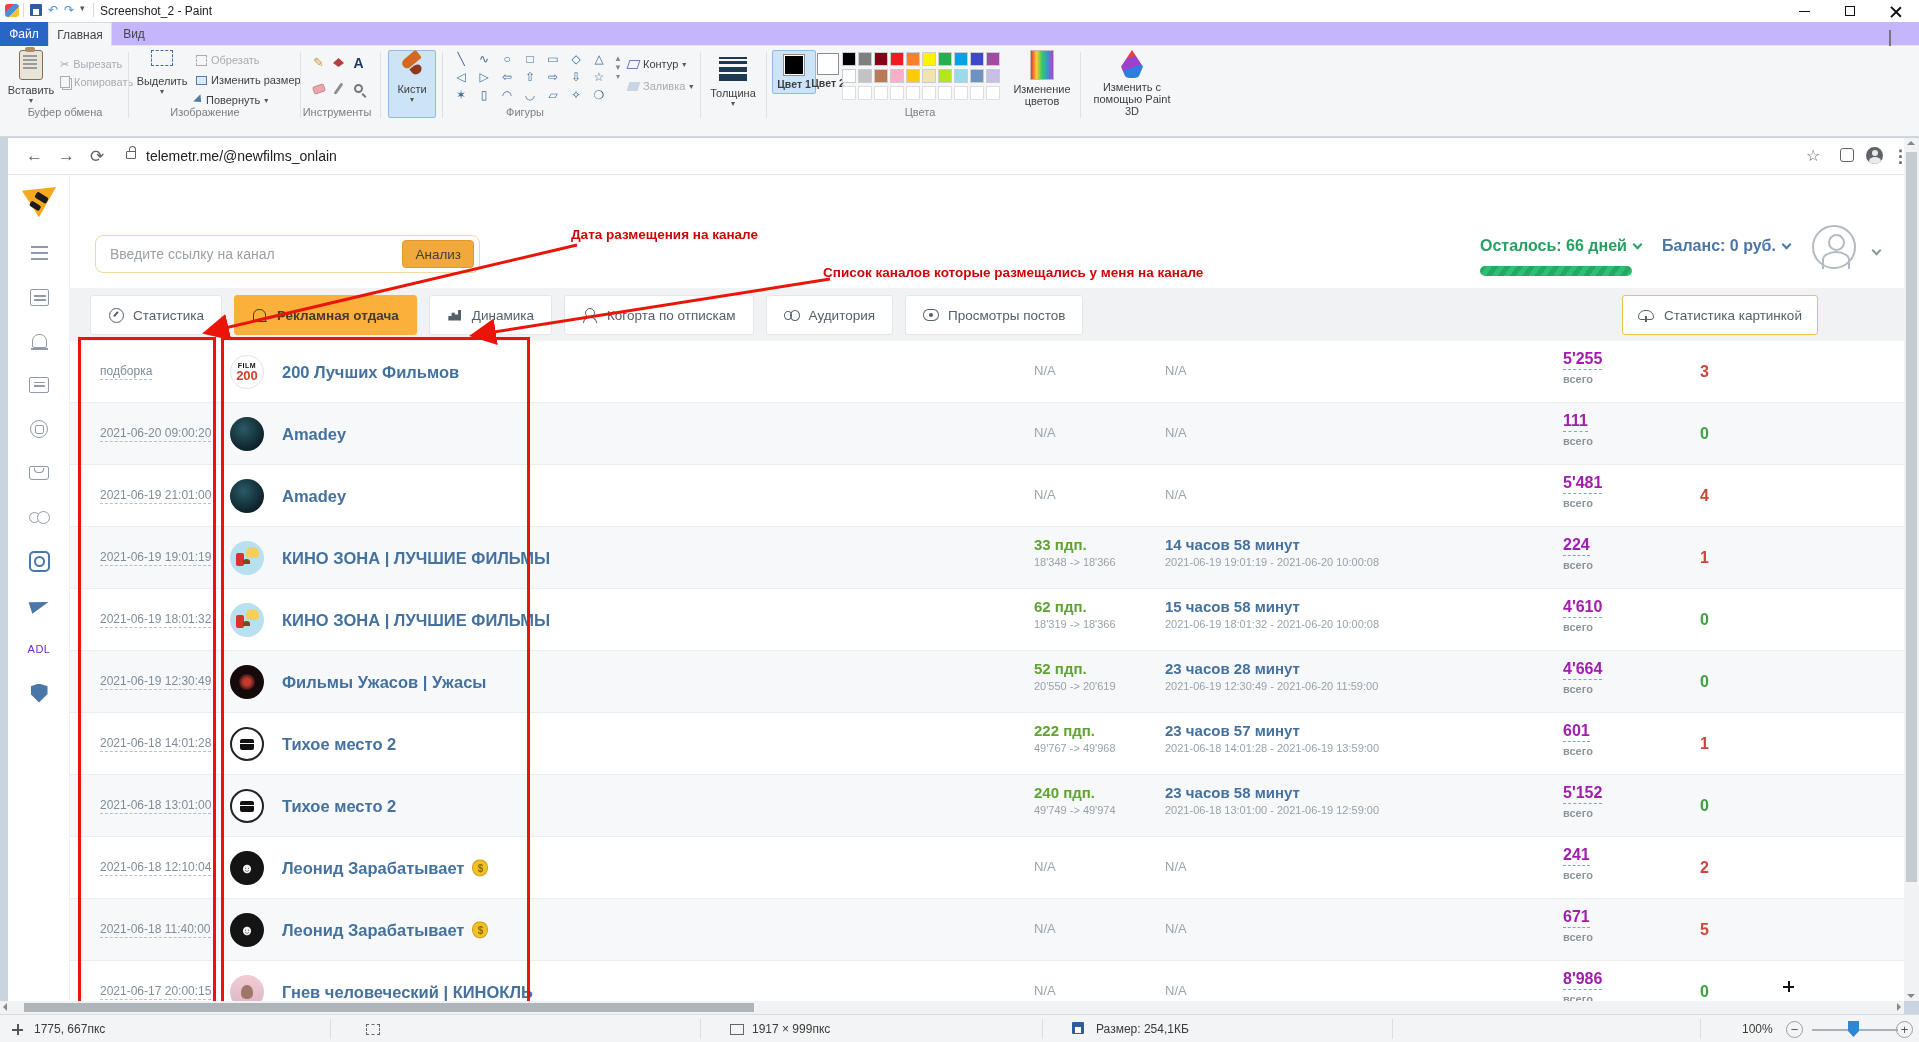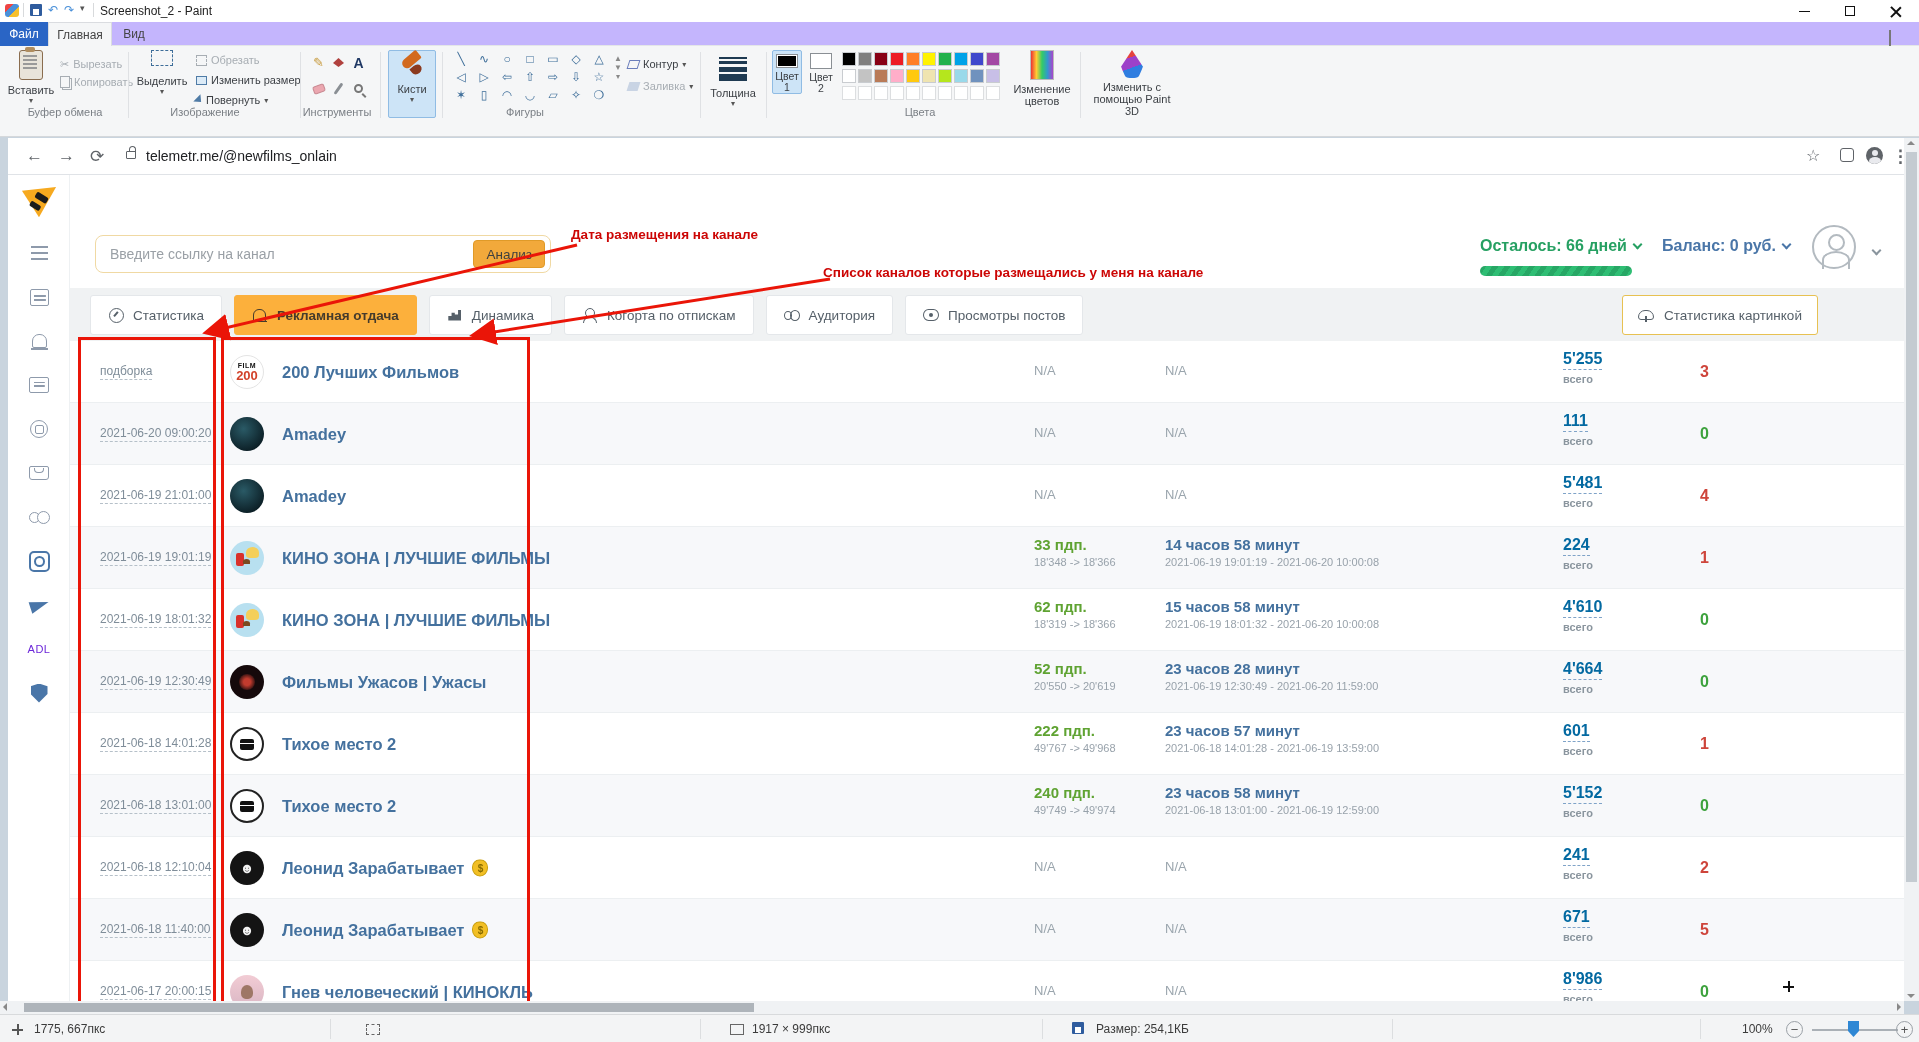--- a/index.html
+++ b/index.html
@@ -33,21 +33,21 @@
   #ribbon { position:absolute; left:0; top:46px; width:1919px; height:91px; background:#f5f6f7; border-bottom:1px solid #d5d8db; font-size:11px; color:#3b3f44; }
   .rdiv { position:absolute; top:6px; width:1px; height:66px; background:#dfe1e4; }
   .rlabel { position:absolute; top:60px; font-size:11px; color:#7a7f85; text-align:center; }
   .smallitem { position:absolute; height:16px; display:flex; align-items:center; gap:4px; white-space:nowrap; }
   .disabled { color:#a7adb3; }
   .caret { font-size:8px; color:#555; }
   .dashedrect { width:22px; height:16px; border:1px dashed #3d6d99; }
   .toolic { position:absolute; width:17px; height:17px; display:flex; align-items:center; justify-content:center; font-size:13px; }
   .shape-g { position:absolute; width:22px; height:15px; text-align:center; font-size:12px; color:#3d6d99; line-height:15px; }
   .swatch { position:absolute; width:14px; height:14px; border:1px solid #c9ccd0; }
-  .colorbig { position:absolute; top:4px; width:30px; height:44px; display:flex; flex-direction:column; align-items:center; padding-top:3px; }
+  .colorbig { position:absolute; top:4px; width:44px; height:44px; display:flex; flex-direction:column; align-items:center; padding-top:3px;font-weight:bold; }
   .colorbig .sw { width:22px; height:22px; border:1px solid #8a8f94; box-shadow:0 0 0 1px #fff inset; }
   .colorbig .lbl { font-size:10.5px; text-align:center; line-height:11px; margin-top:3px; }
   .sel-blue { background:#cde4f7; border:1px solid #90bce4; border-radius:2px; }
   .bigbtn { position:absolute; top:4px; display:flex; flex-direction:column; align-items:center; }
   .lines-ic div { background:#1e3a52; margin:2.5px 0; width:28px; }
 
   
   #workarea { position:absolute; left:0; top:137px; width:1919px; height:877px; background:#c9d4de; }
   #canvas { position:absolute; left:8px; top:1px; width:1896px; height:863px; background:#fff; overflow:hidden; }
 
@@ -102,21 +102,21 @@
   .si-users::after { content:""; width:11px; height:11px; border:1.6px solid #8e9aab; border-radius:50%; background:#fff; display:block; }
   .si-instagram { color:#4a76a8; }
   .si-instagram::before { content:""; width:17px; height:17px; border:2px solid #4a76a8; border-radius:5px; display:block; }
   .si-instagram::after { content:""; position:absolute; width:7px; height:7px; border:2px solid #4a76a8; border-radius:50%; }
   .si-telegram::before { content:""; width:0; height:0; border-left:19px solid #4a76a8; border-top:6px solid transparent; border-bottom:6px solid transparent; transform:rotate(-18deg); display:block; }
   .si-shield::before { content:""; width:17px; height:19px; background:#4a76a8; clip-path:polygon(50% 0,100% 14%,100% 55%,50% 100%,0 55%,0 14%); display:block; }
 
   #s-logo { position:absolute; left:12px; top:10px; width:38px; height:36px; }
 
   
-  #searchwrap { position:absolute; left:87px; top:60px; width:456px; height:38px; border:1px solid #f0d9a3; border-radius:8px; background:#fff; }
+  #searchwrap { position:absolute; left:87px; top:60px; width:385px; height:38px; border:1px solid #f0d9a3; border-radius:8px; background:#fff; }
   #searchinput { position:absolute; left:14px; top:1px; width:270px; height:34px; border:none; outline:none; font-size:14px; color:#333; font-family:"Liberation Sans",sans-serif; }
   #searchinput::placeholder { color:#9aa0a6; }
   #analyzebtn { position:absolute; right:5px; top:4px; height:28px; padding:0 12px; background:#f2a93b; border:1px solid #e09a28; border-radius:4px; font-size:13.5px; color:#3f3f3f; display:flex; align-items:center; }
   .greentxt { color:#26a062; font-weight:700; font-size:16px; }
   .bluetxt { color:#4a76a8; font-weight:700; font-size:16px; }
   .chv { display:inline-block; width:7px; height:7px; border-right:2px solid currentColor; border-bottom:2px solid currentColor; transform:rotate(45deg); margin-left:7px; vertical-align:3px; }
   #progressbar { position:absolute; left:1472px; top:91px; width:152px; height:10px; border-radius:5px; overflow:hidden;
      background:repeating-linear-gradient(-55deg,#2fbe74 0 5px,#27a765 5px 10px); }
   #useravatar { position:absolute; left:1804px; top:50px; width:44px; height:44px; border:2px solid #b3bac0; border-radius:50%; }
   #useravatar::before { content:""; position:absolute; left:14px; top:7px; width:13px; height:13px; border:2px solid #b3bac0; border-radius:50%; }
@@ -168,21 +168,21 @@
   .badge { display:none; }
   .badge.money-bag { display:inline-flex; width:16px; height:17px; margin-left:8px; background:#f2bf24; border:1px solid #caa00f; border-radius:45% 45% 50% 50%; align-items:center; justify-content:center; }
   .badge.money-bag::after { content:"$"; font-size:10px; font-weight:bold; color:#8a6d00; }
   .cellcol { position:absolute; top:9px; display:flex; flex-direction:column; gap:3px; }
   .c-pdp { left:964px; } .c-dur { left:1095px; }
   .m-green { font-size:15px; font-weight:bold; color:#5fa332; }
   .m-blue { font-size:15px; font-weight:bold; color:#44719e; }
   .m-na { font-size:13px; color:#9aa5ad; font-weight:normal; margin-top:13px; }
   .subtxt { font-size:11px; color:#98a2ab; }
   .c-total { position:absolute; left:1493px; top:9px; display:flex; flex-direction:column; }
-  .totalnum { font-size:16px; font-weight:bold; color:#0369a1; border-bottom:1px dashed #7fa3c8; padding-bottom:1px; align-self:flex-start; }
+  .totalnum { font-size:16px; font-weight:bold; color:#a21caf; border-bottom:1px dashed #7fa3c8; padding-bottom:1px; align-self:flex-start; }
   .totallbl { font-size:11px; color:#8a959e; margin-top:3px;font-weight:bold; }
   .c-count { position:absolute; left:1630px; top:50%; transform:translateY(-50%); font-size:16px; font-weight:bold; }
   .c-count.red { color:#ce453b; } .c-count.green { color:#3da23d; }
 
   
   .redbox { position:absolute; border:3px solid #ea1508; z-index:6; pointer-events:none; }
   .rednote { position:absolute; color:#cc0605; font-weight:bold; font-size:13.5px; z-index:7; white-space:nowrap; }
   #arrowsvg { position:absolute; left:0; top:0; z-index:7; pointer-events:none; }
   #cursorcross { position:absolute; left:1775px; top:806px; width:11px; height:11px; z-index:8; }
   #cursorcross::before { content:""; position:absolute; left:5px; top:0; width:1.5px; height:11px; background:#111; }

